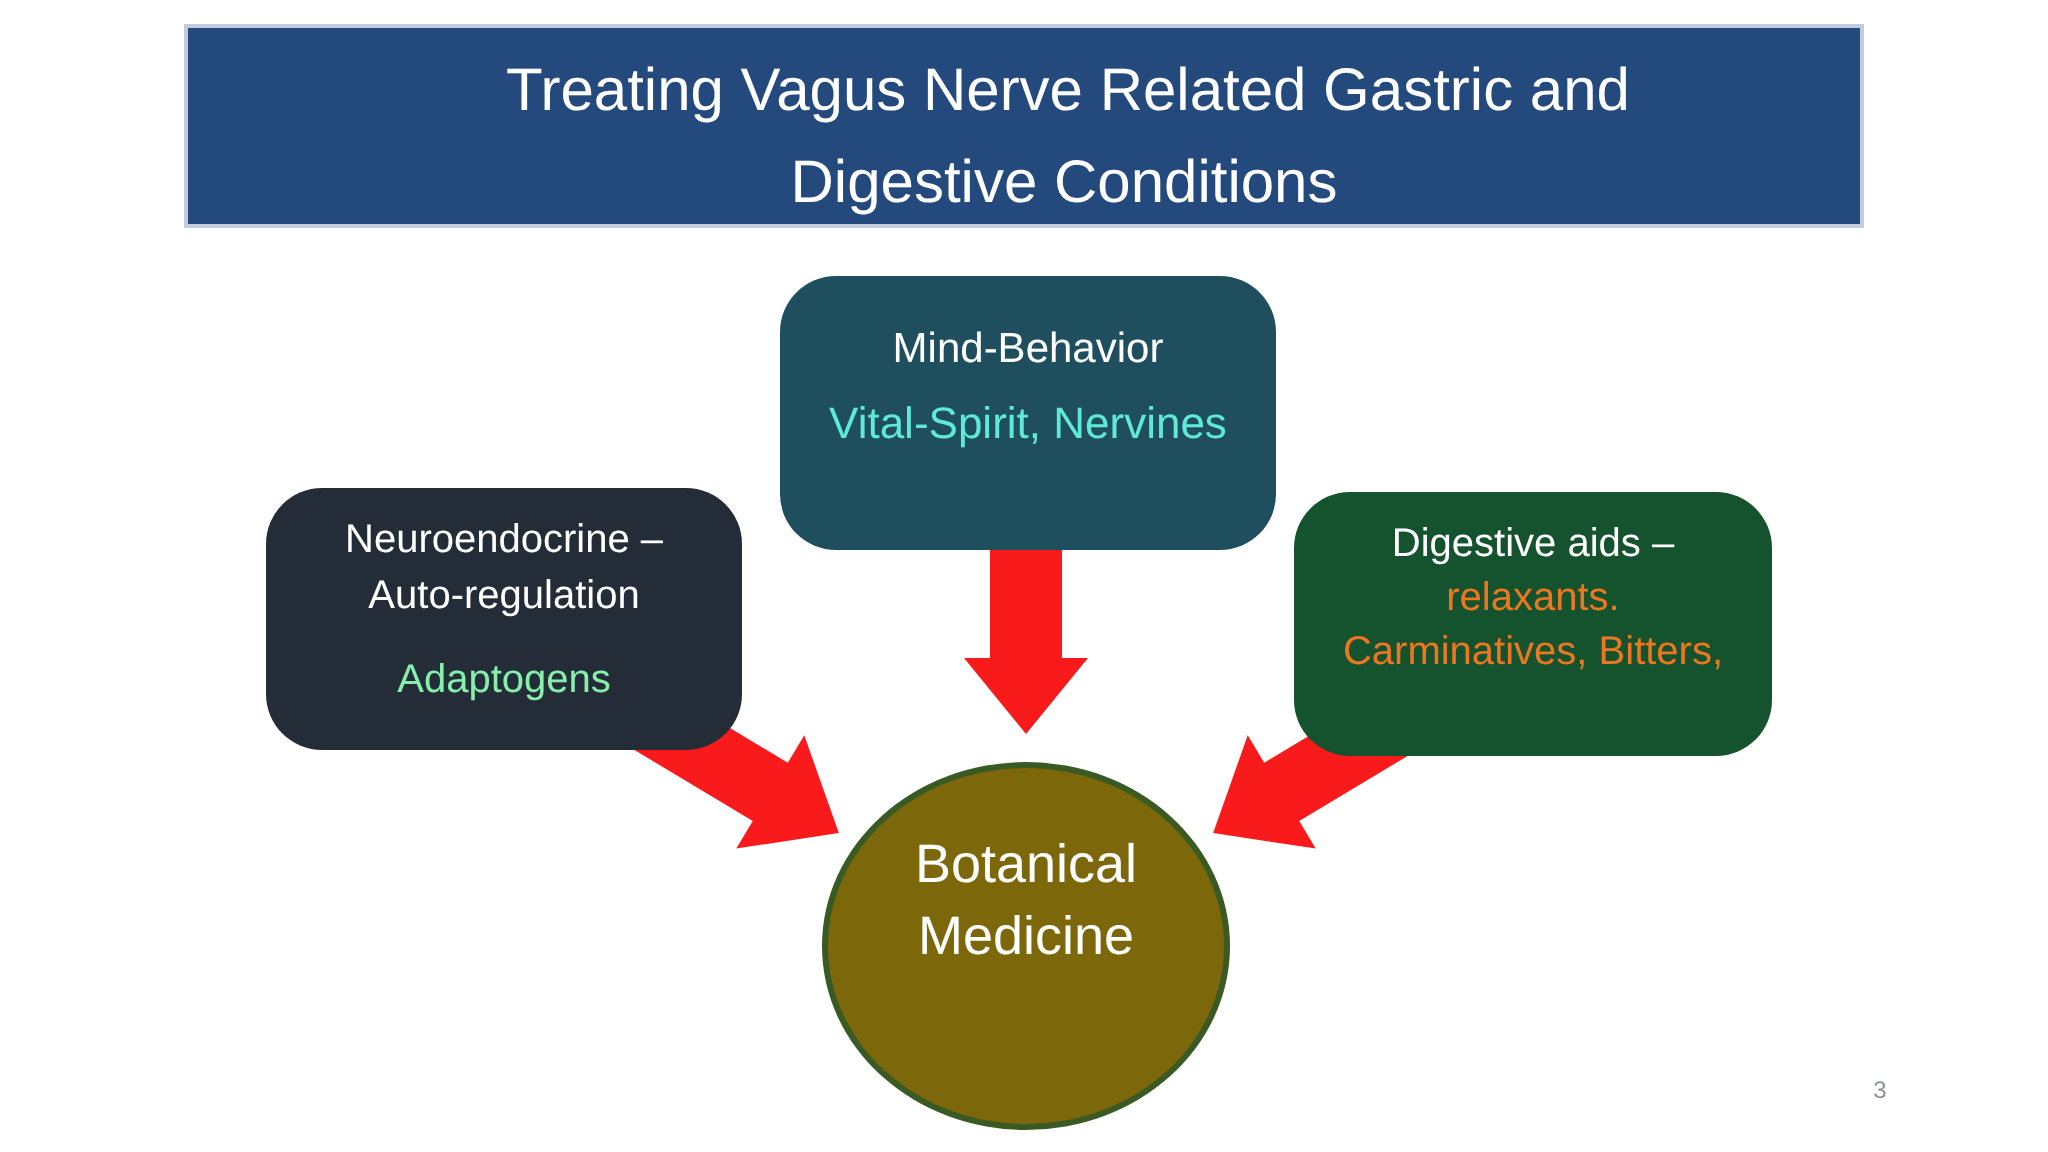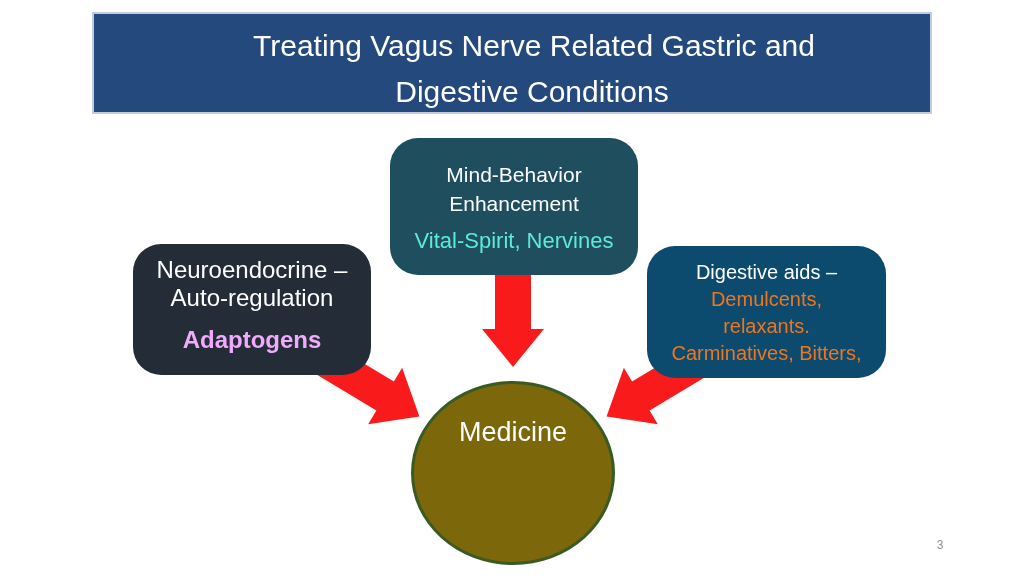--- a/index.html
+++ b/index.html
@@ -47,21 +47,21 @@
     text-align: center;
     z-index: 2;
     color: #FFFFFF;
   }
   .box-neuro {
     left: 133px; top: 244px;
     width: 238px; height: 131px;
     background: #242C37;
     padding-top: 12px;
   }
-  .box-neuro .ln { font-size: 24px; line-height: 28px; }
+  .box-neuro .ln { font-size: 20px; line-height: 28px; }
   .box-neuro .body-ln { margin-top: 14px; }
 
   .box-mind {
     left: 390px; top: 138px;
     width: 248px; height: 137px;
     background: #1F4E5F;
     padding-top: 22px;
   }
   .box-mind .ln { font-size: 21px; line-height: 29px; }
   .box-mind .body-ln { margin-top: 8px; font-size: 22px; }
@@ -120,35 +120,34 @@
 
   <svg class="arrows" width="1024" height="576" viewBox="0 0 1024 576">
     <polygon points="0,-17 97,-17 97,-33 137,0 97,33 97,17 0,17" transform="translate(302,346) rotate(31)" fill="#F91B1B"></polygon>
     <polygon points="0,-18 57,-18 57,-31 95,0 57,31 57,18 0,18" transform="translate(513,272) rotate(90)" fill="#F91B1B"></polygon>
     <polygon points="0,-17 97,-17 97,-33 137,0 97,33 97,17 0,17" transform="translate(724,346) rotate(149)" fill="#F91B1B"></polygon>
   </svg>
 
   <div class="cbox box-neuro" style="background-color: rgb(36, 44, 55);">
     <div class="ln txt-white" style="color: rgb(255, 255, 255);">Neuroendocrine –</div>
     <div class="ln txt-yellow" style="color: #ffffff;">Auto-regulation</div>
-    <div class="ln body-ln txt-orange" style="color: #f0abfc; font-weight: bold;">Adaptogens</div>
+    <div class="ln body-ln txt-orange" style="color: #86efac;">Adaptogens</div>
   </div>
 
   <div class="cbox box-mind" style="background-color: rgb(31, 78, 95);">
     <div class="ln txt-white" style="color: rgb(255, 255, 255);">Mind-Behavior</div>
-    <div class="ln txt-white" style="color: rgb(255, 255, 255);">Enhancement</div>
     <div class="ln body-ln txt-orange" style="color: #5eead4;">Vital-Spirit, Nervines</div>
   </div>
 
-  <div class="cbox box-digestive" style="background-color: #0c4a6e;">
+  <div class="cbox box-digestive" style="background-color: #14532d;">
     <div class="ln txt-white" style="color: rgb(255, 255, 255);">Digestive aids –</div>
-    <div class="ln txt-orange" style="color: rgb(237, 118, 32);">Demulcents,</div>
     <div class="ln txt-orange" style="color: rgb(237, 118, 32);">relaxants.</div>
     <div class="ln txt-orange" style="color: rgb(237, 118, 32);">Carminatives, Bitters,</div>
   </div>
 
   <div class="toolbox-circle" style="background-color: rgb(125, 103, 11);">
+    <div class="ln">Botanical</div>
     <div class="ln">Medicine</div>
   </div>
 
   <div class="page-number" style="color: rgb(143, 145, 145);">3</div>
 
 </div>
 
 </body></html>

